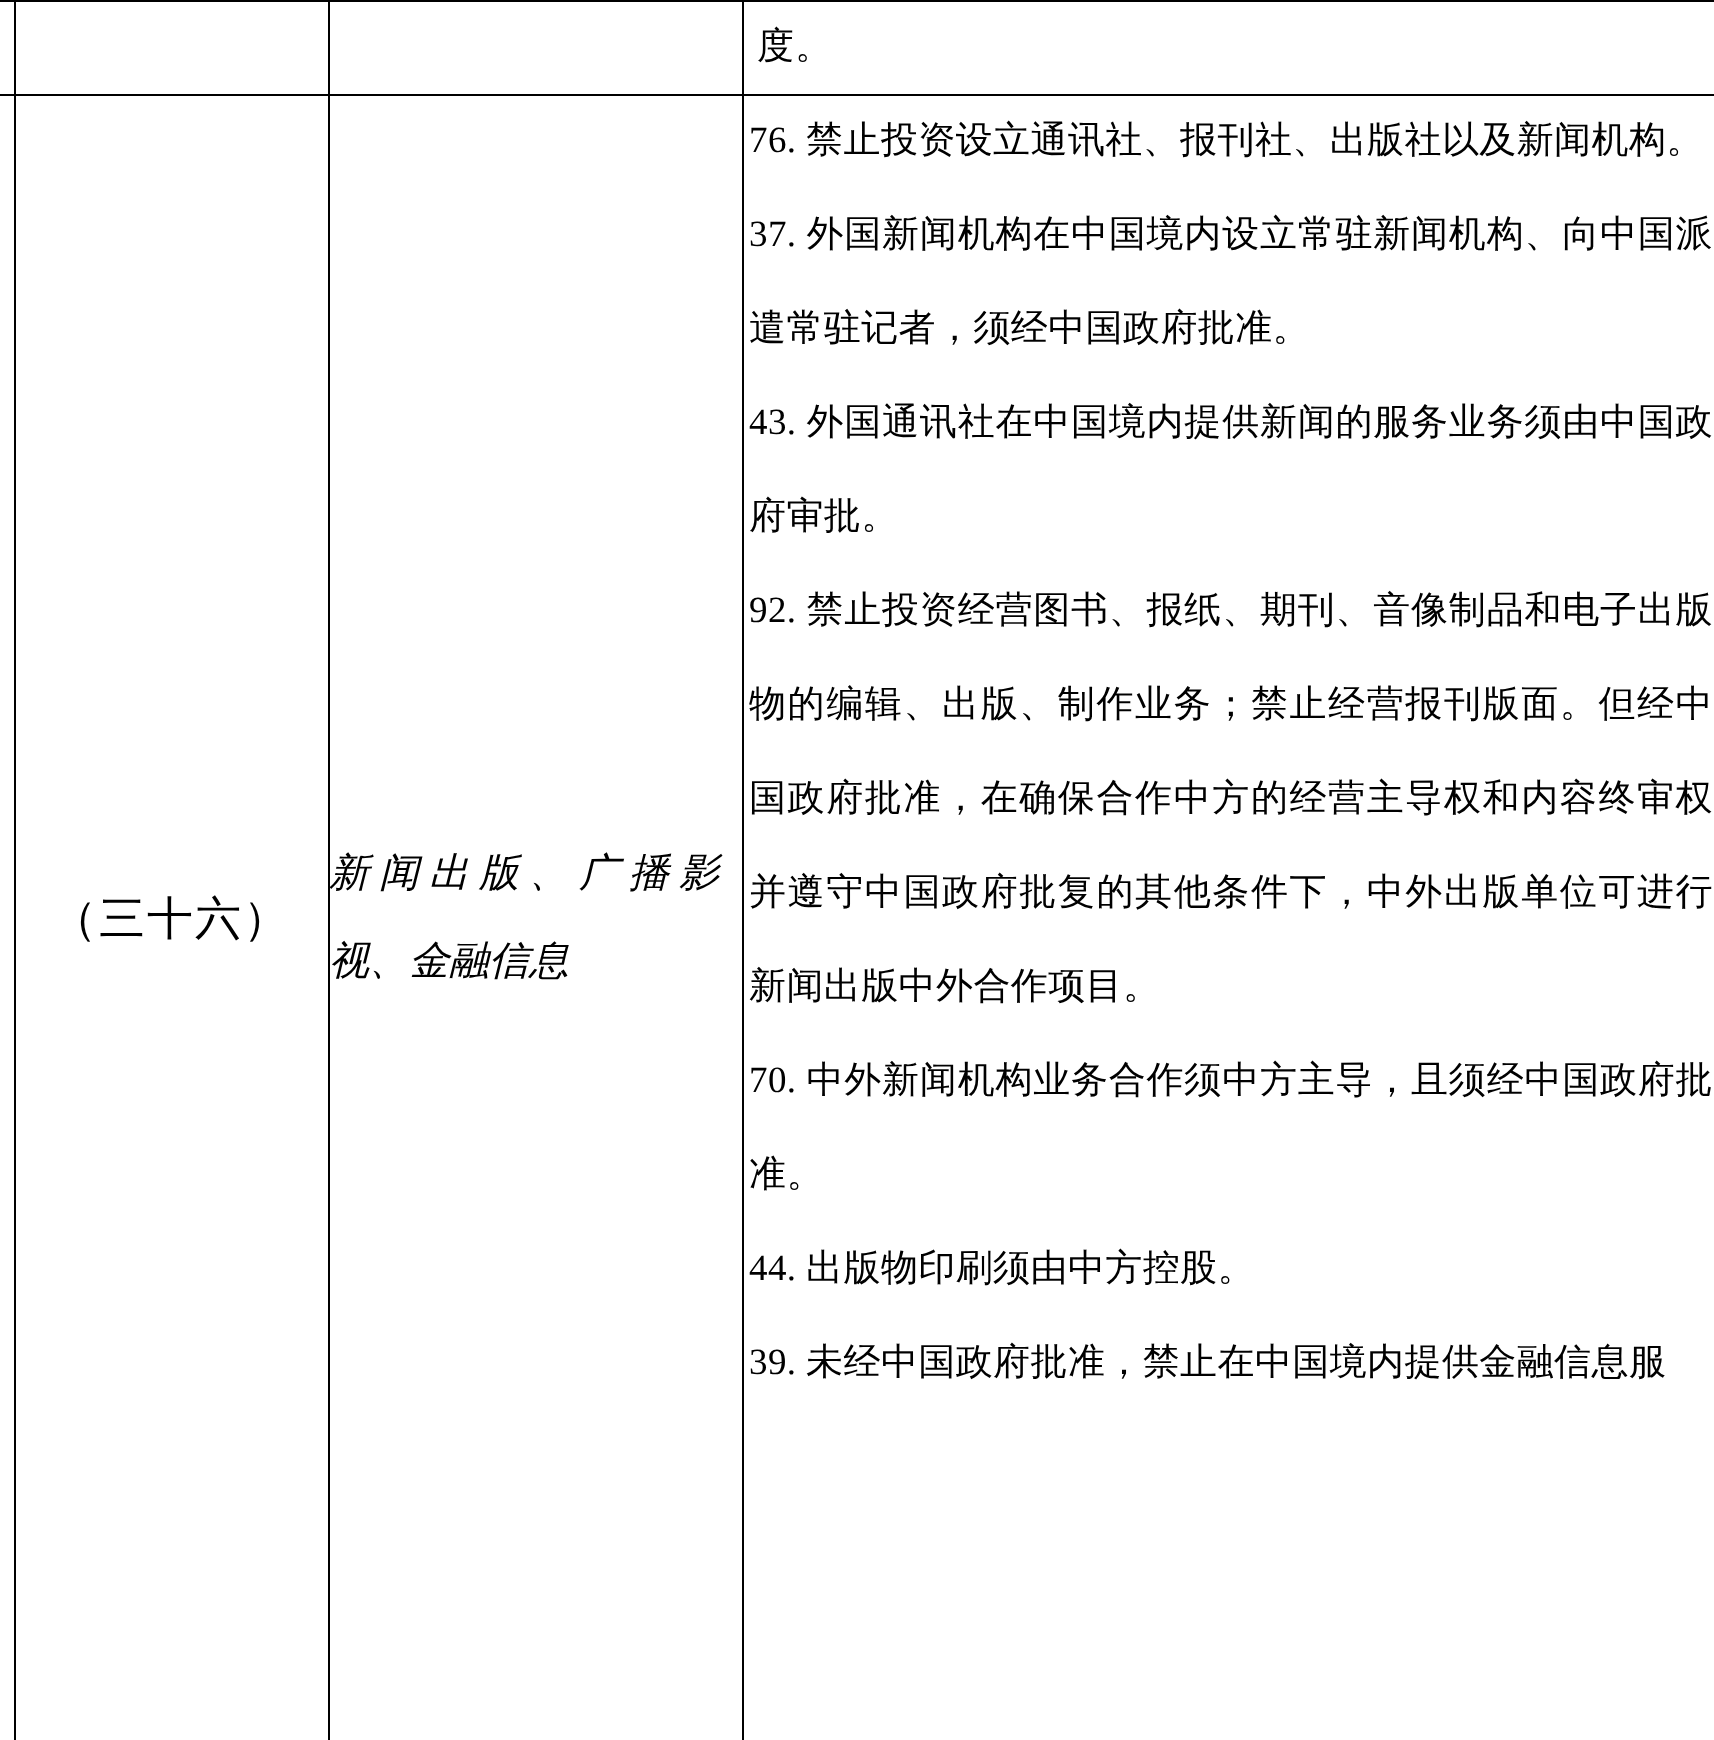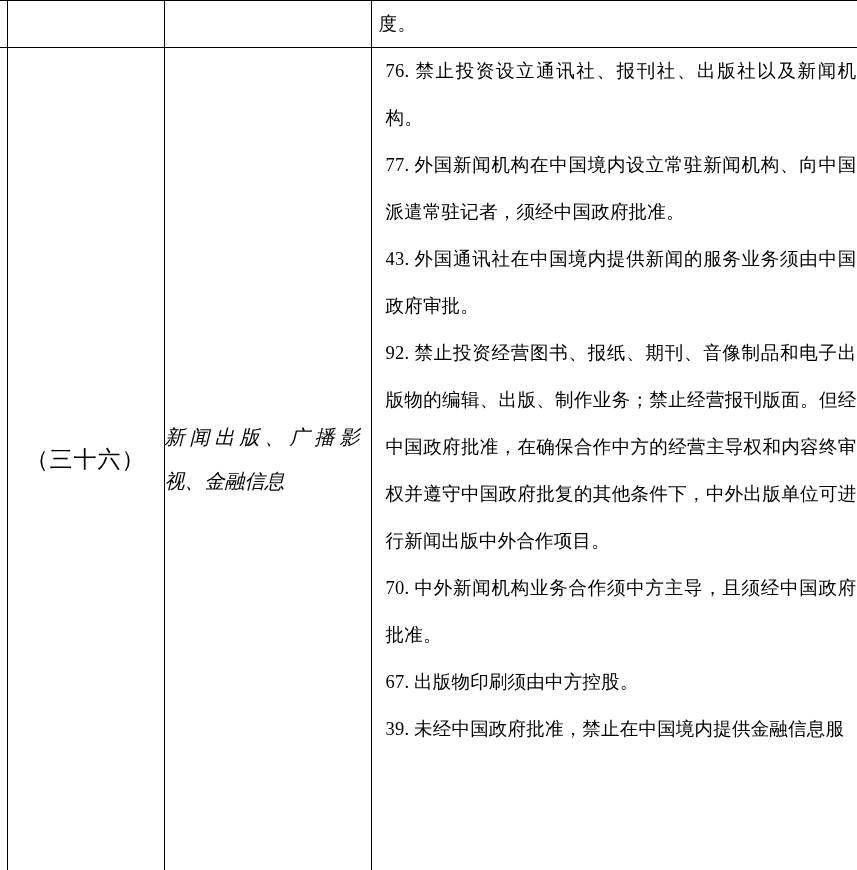--- a/index.html
+++ b/index.html
@@ -80,21 +80,21 @@
   .cell-category .cat-line.spread {
     display: flex;
     justify-content: space-between;
   }
   .cell-content {
     font-size: 18.5px;
     padding: 8px 10px 0 7px;
     vertical-align: top;
   }
   .cell-content p {
-    margin: 0 0 0 14px;
+    margin: 0 0 0 3px;
     line-height: 47px;
     text-align: justify;
     text-justify: inter-ideograph;
     letter-spacing: 0.2px;
   }
   .clip {
     overflow: hidden;
     height: 822px;
   }
 </style>
@@ -121,24 +121,24 @@
       <tr class="row-main">
         <td class="left-edge"></td>
         <td class="cell-index">（三十六）</td>
         <td class="cell-category">
           <span class="cat-line spread">新 闻 出 版 、 广 播 影</span>
           <span class="cat-line">视、金融信息</span>
         </td>
         <td class="cell-content">
           <div class="clip">
             <p>76. 禁止投资设立通讯社、报刊社、出版社以及新闻机构。</p>
-            <p>77. 外国新闻机构在中国境内设立常驻新闻机构、向中国派遣常驻记者，须经中国政府批准。</p>
+            <p>37. 外国新闻机构在中国境内设立常驻新闻机构、向中国派遣常驻记者，须经中国政府批准。</p>
             <p>43. 外国通讯社在中国境内提供新闻的服务业务须由中国政府审批。</p>
             <p>92. 禁止投资经营图书、报纸、期刊、音像制品和电子出版物的编辑、出版、制作业务；禁止经营报刊版面。但经中国政府批准，在确保合作中方的经营主导权和内容终审权并遵守中国政府批复的其他条件下，中外出版单位可进行新闻出版中外合作项目。</p>
             <p>70. 中外新闻机构业务合作须中方主导，且须经中国政府批准。</p>
-            <p>67. 出版物印刷须由中方控股。</p>
+            <p>44. 出版物印刷须由中方控股。</p>
             <p>39. 未经中国政府批准，禁止在中国境内提供金融信息服</p>
           </div>
         </td>
       </tr>
     </tbody>
   </table>
 </div>
 
 </body></html>

